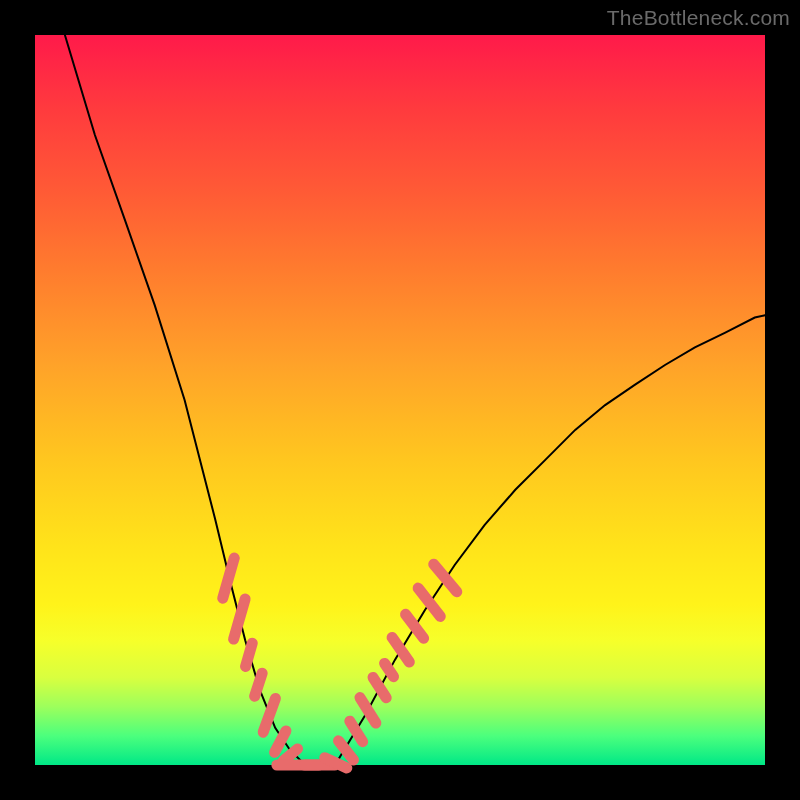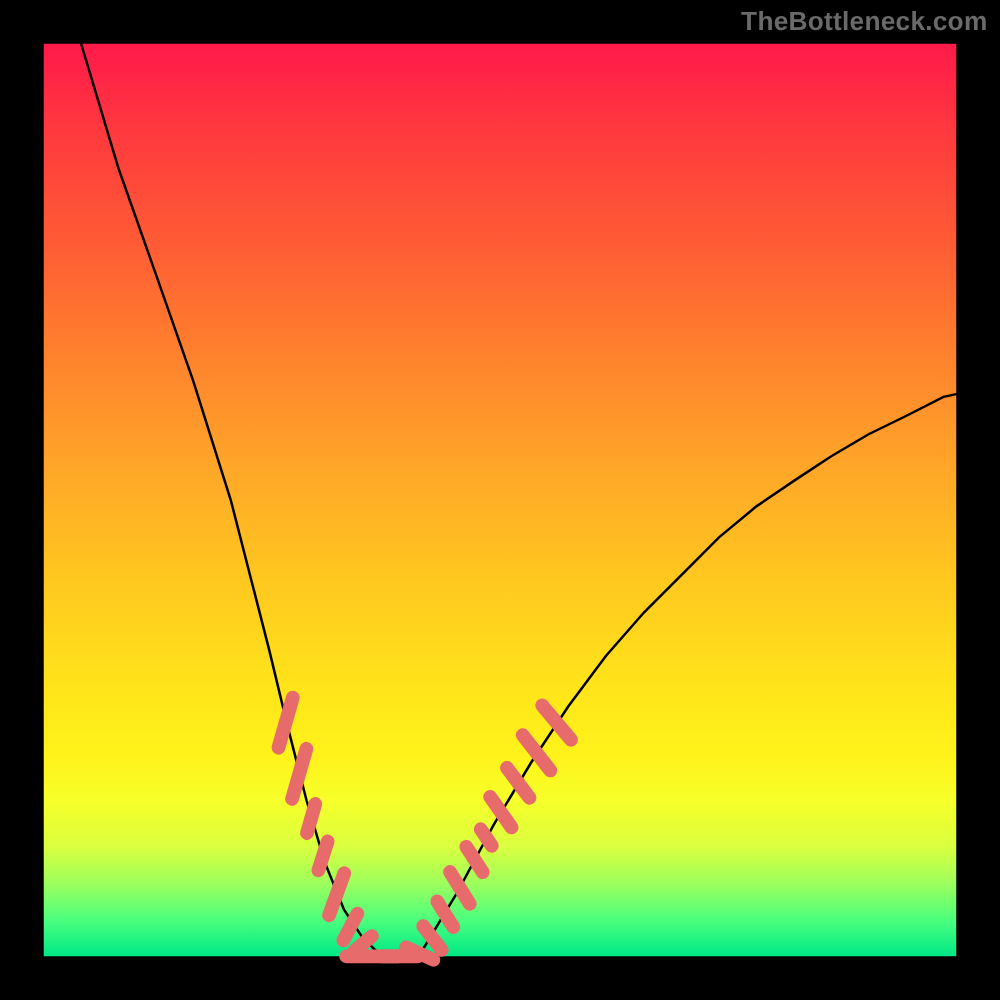--- a/index.html
+++ b/index.html
@@ -17,21 +17,21 @@
     height: 800px;
     background: #000;
   }
   .watermark {
     position: absolute;
     top: 6px;
     right: 10px;
     color: #6a6a6a;
     font-size: 21px;
     letter-spacing: 0.2px;
-    font-weight: 700;
+    font-weight: 400;
     user-select: none;
   }
   .plot-area {
     position: absolute;
     left: 35px;
     top: 35px;
     width: 730px;
     height: 730px;
     background: linear-gradient(
       to bottom,

